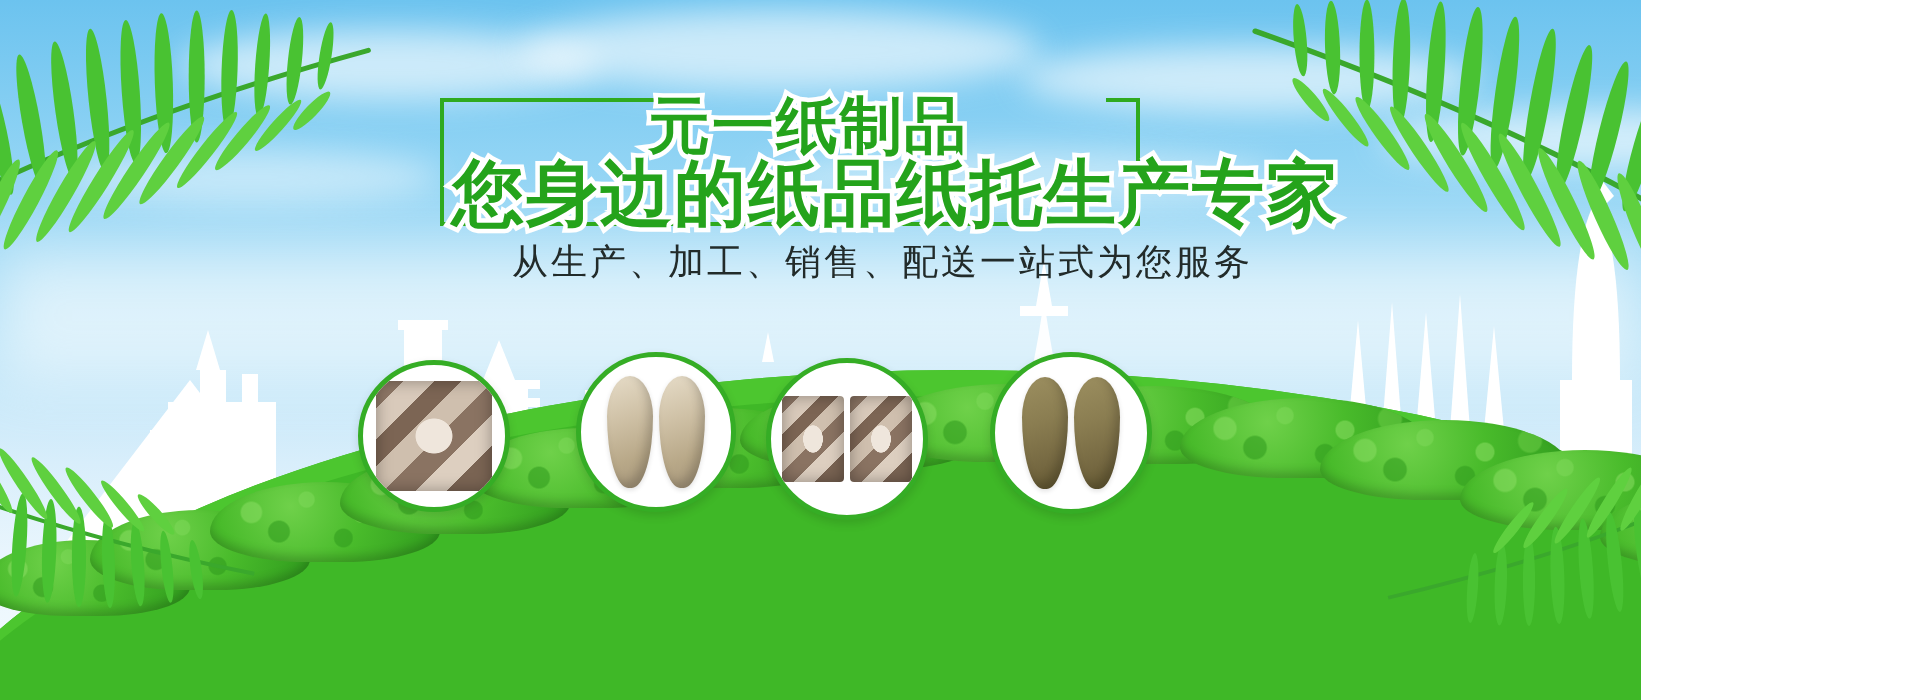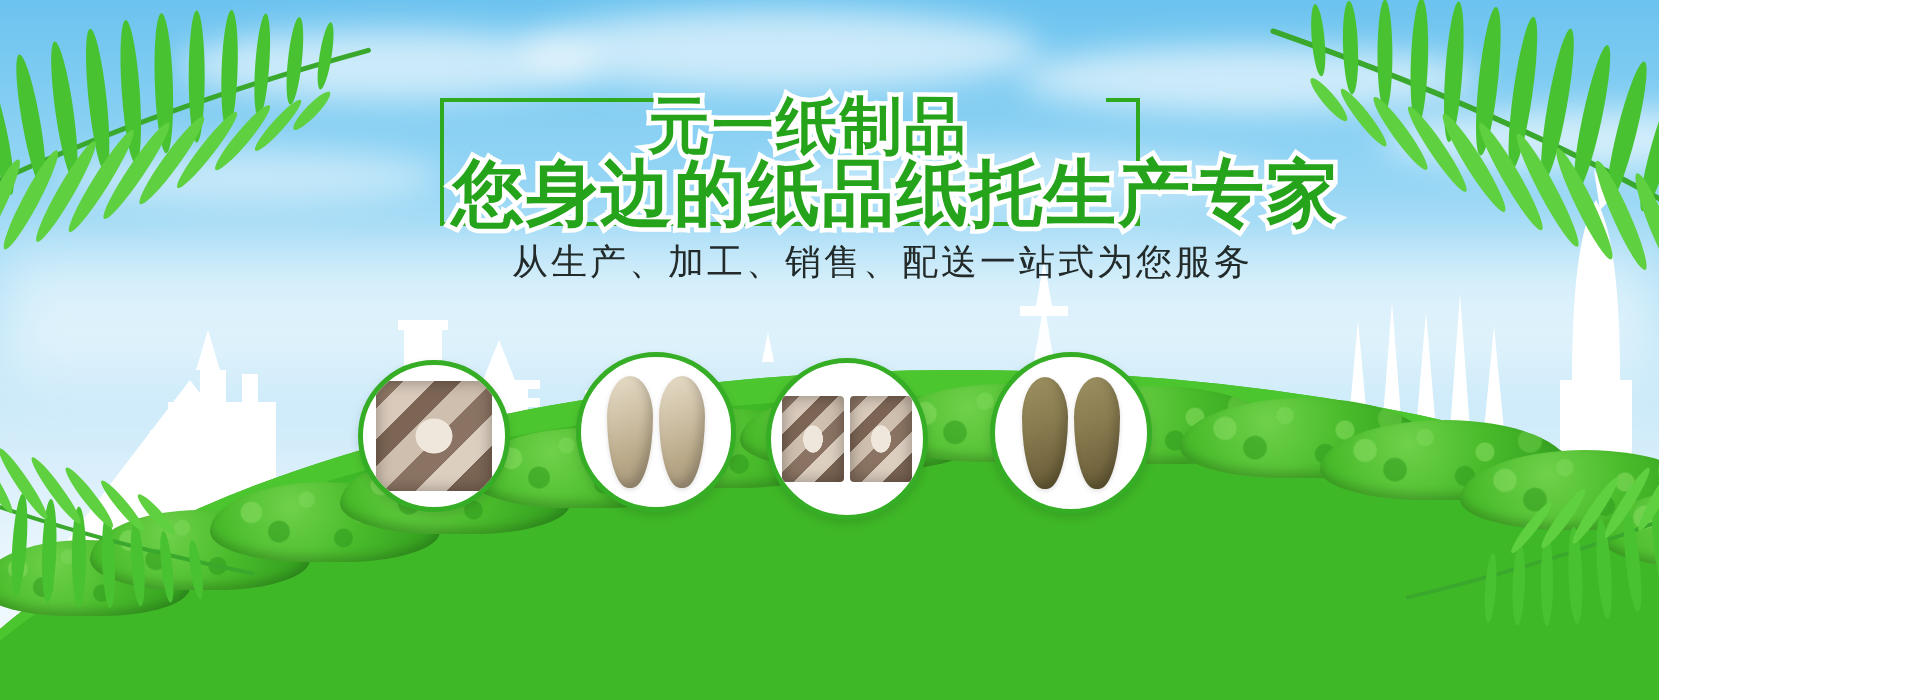--- a/index.html
+++ b/index.html
@@ -3,21 +3,20 @@
 <meta charset="utf-8">
 <style>
   html,body{margin:0;padding:0;}
   body{
     width:1920px;height:700px;overflow:hidden;
     font-family:"Liberation Sans","DejaVu Sans",sans-serif;
   }
   #banner{
     position:relative;width:1641px;height:700px;overflow:hidden;
     background:linear-gradient(to bottom,#6cc3ef 0%,#8fd3f4 22%,#b6e2f7 46%,#d8eefb 66%,#eaf6fd 80%,#f4fbfe 100%);
-    padding-left:18px;
   }
 
   
   .cloud{position:absolute;background:#ffffff;border-radius:50%;filter:blur(16px);opacity:.62;}
   .haze{position:absolute;left:0;right:0;background:#ffffff;filter:blur(30px);}
 
   
   .skyline{position:absolute;left:0;bottom:150px;width:1920px;height:420px;}
 
   

